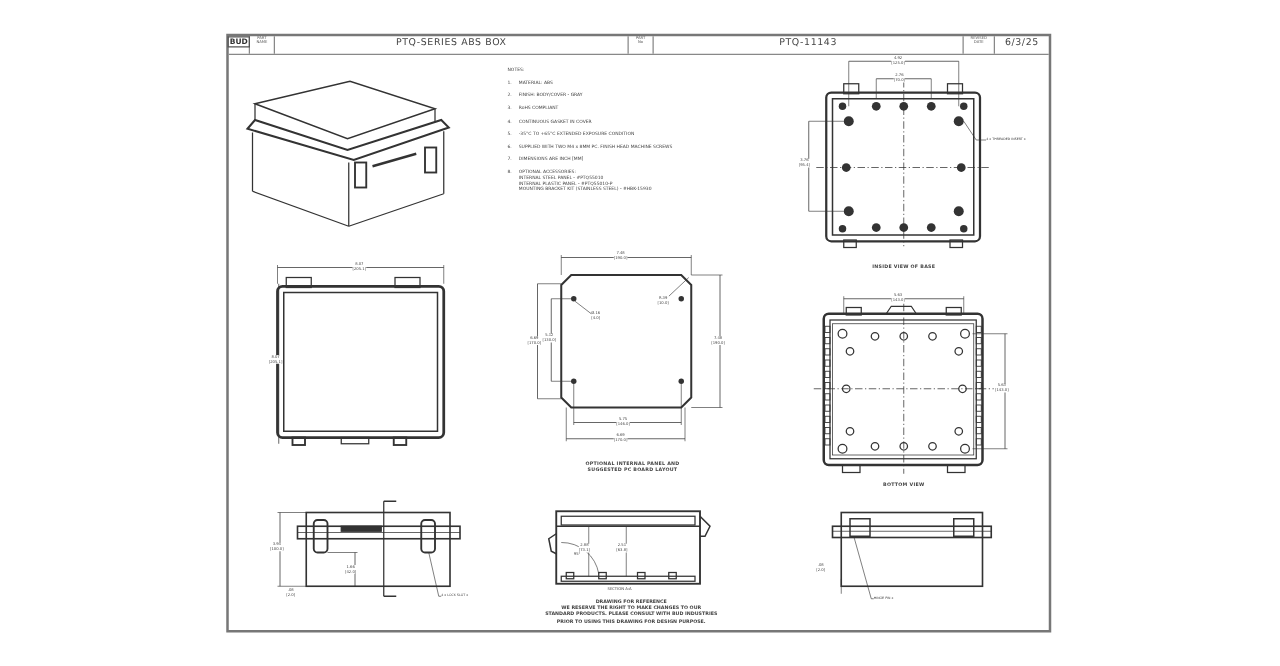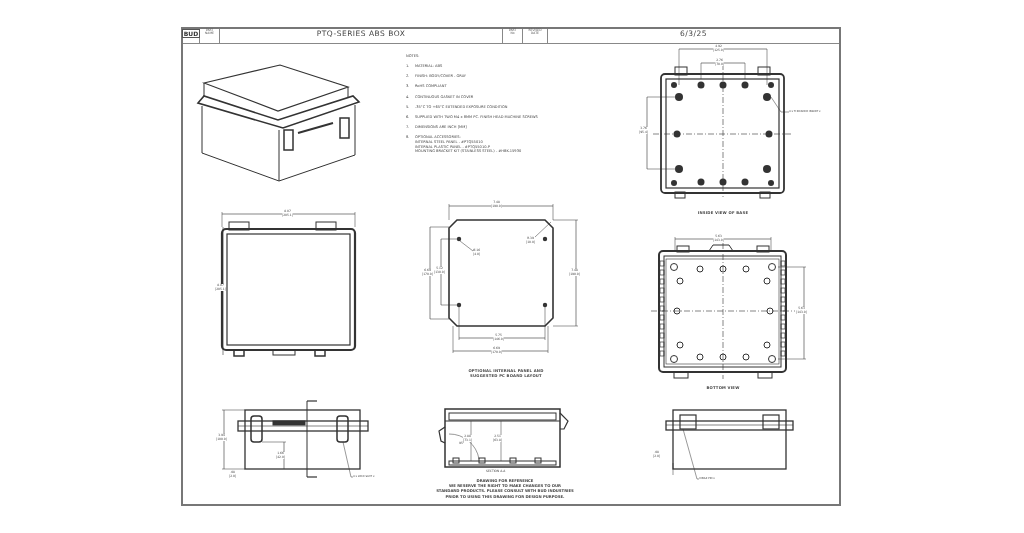--- a/index.html
+++ b/index.html
@@ -33,20 +33,23 @@
     <div class="tb-cell" style="width:20px">
       <span class="tb-tiny">PART
 NAME</span>
     </div>
     <div class="tb-cell" style="width:283px">
       <span class="title-main">PTQ-SERIES ABS BOX</span>
     </div>
     <div class="tb-cell" style="width:20px">
       <span class="tb-tiny">PART
 No</span>
+    </div>
+    <div class="tb-cell" style="width:248px">
+      <span class="title-main">PTQ-11143</span>
     </div>
     <div class="tb-cell" style="width:25px">
       <span class="tb-tiny">REVISED
 DATE</span>
     </div>
     <div class="tb-cell" style="flex:1">
       <span class="title-main">6/3/25</span>
     </div>
   </div>
 

